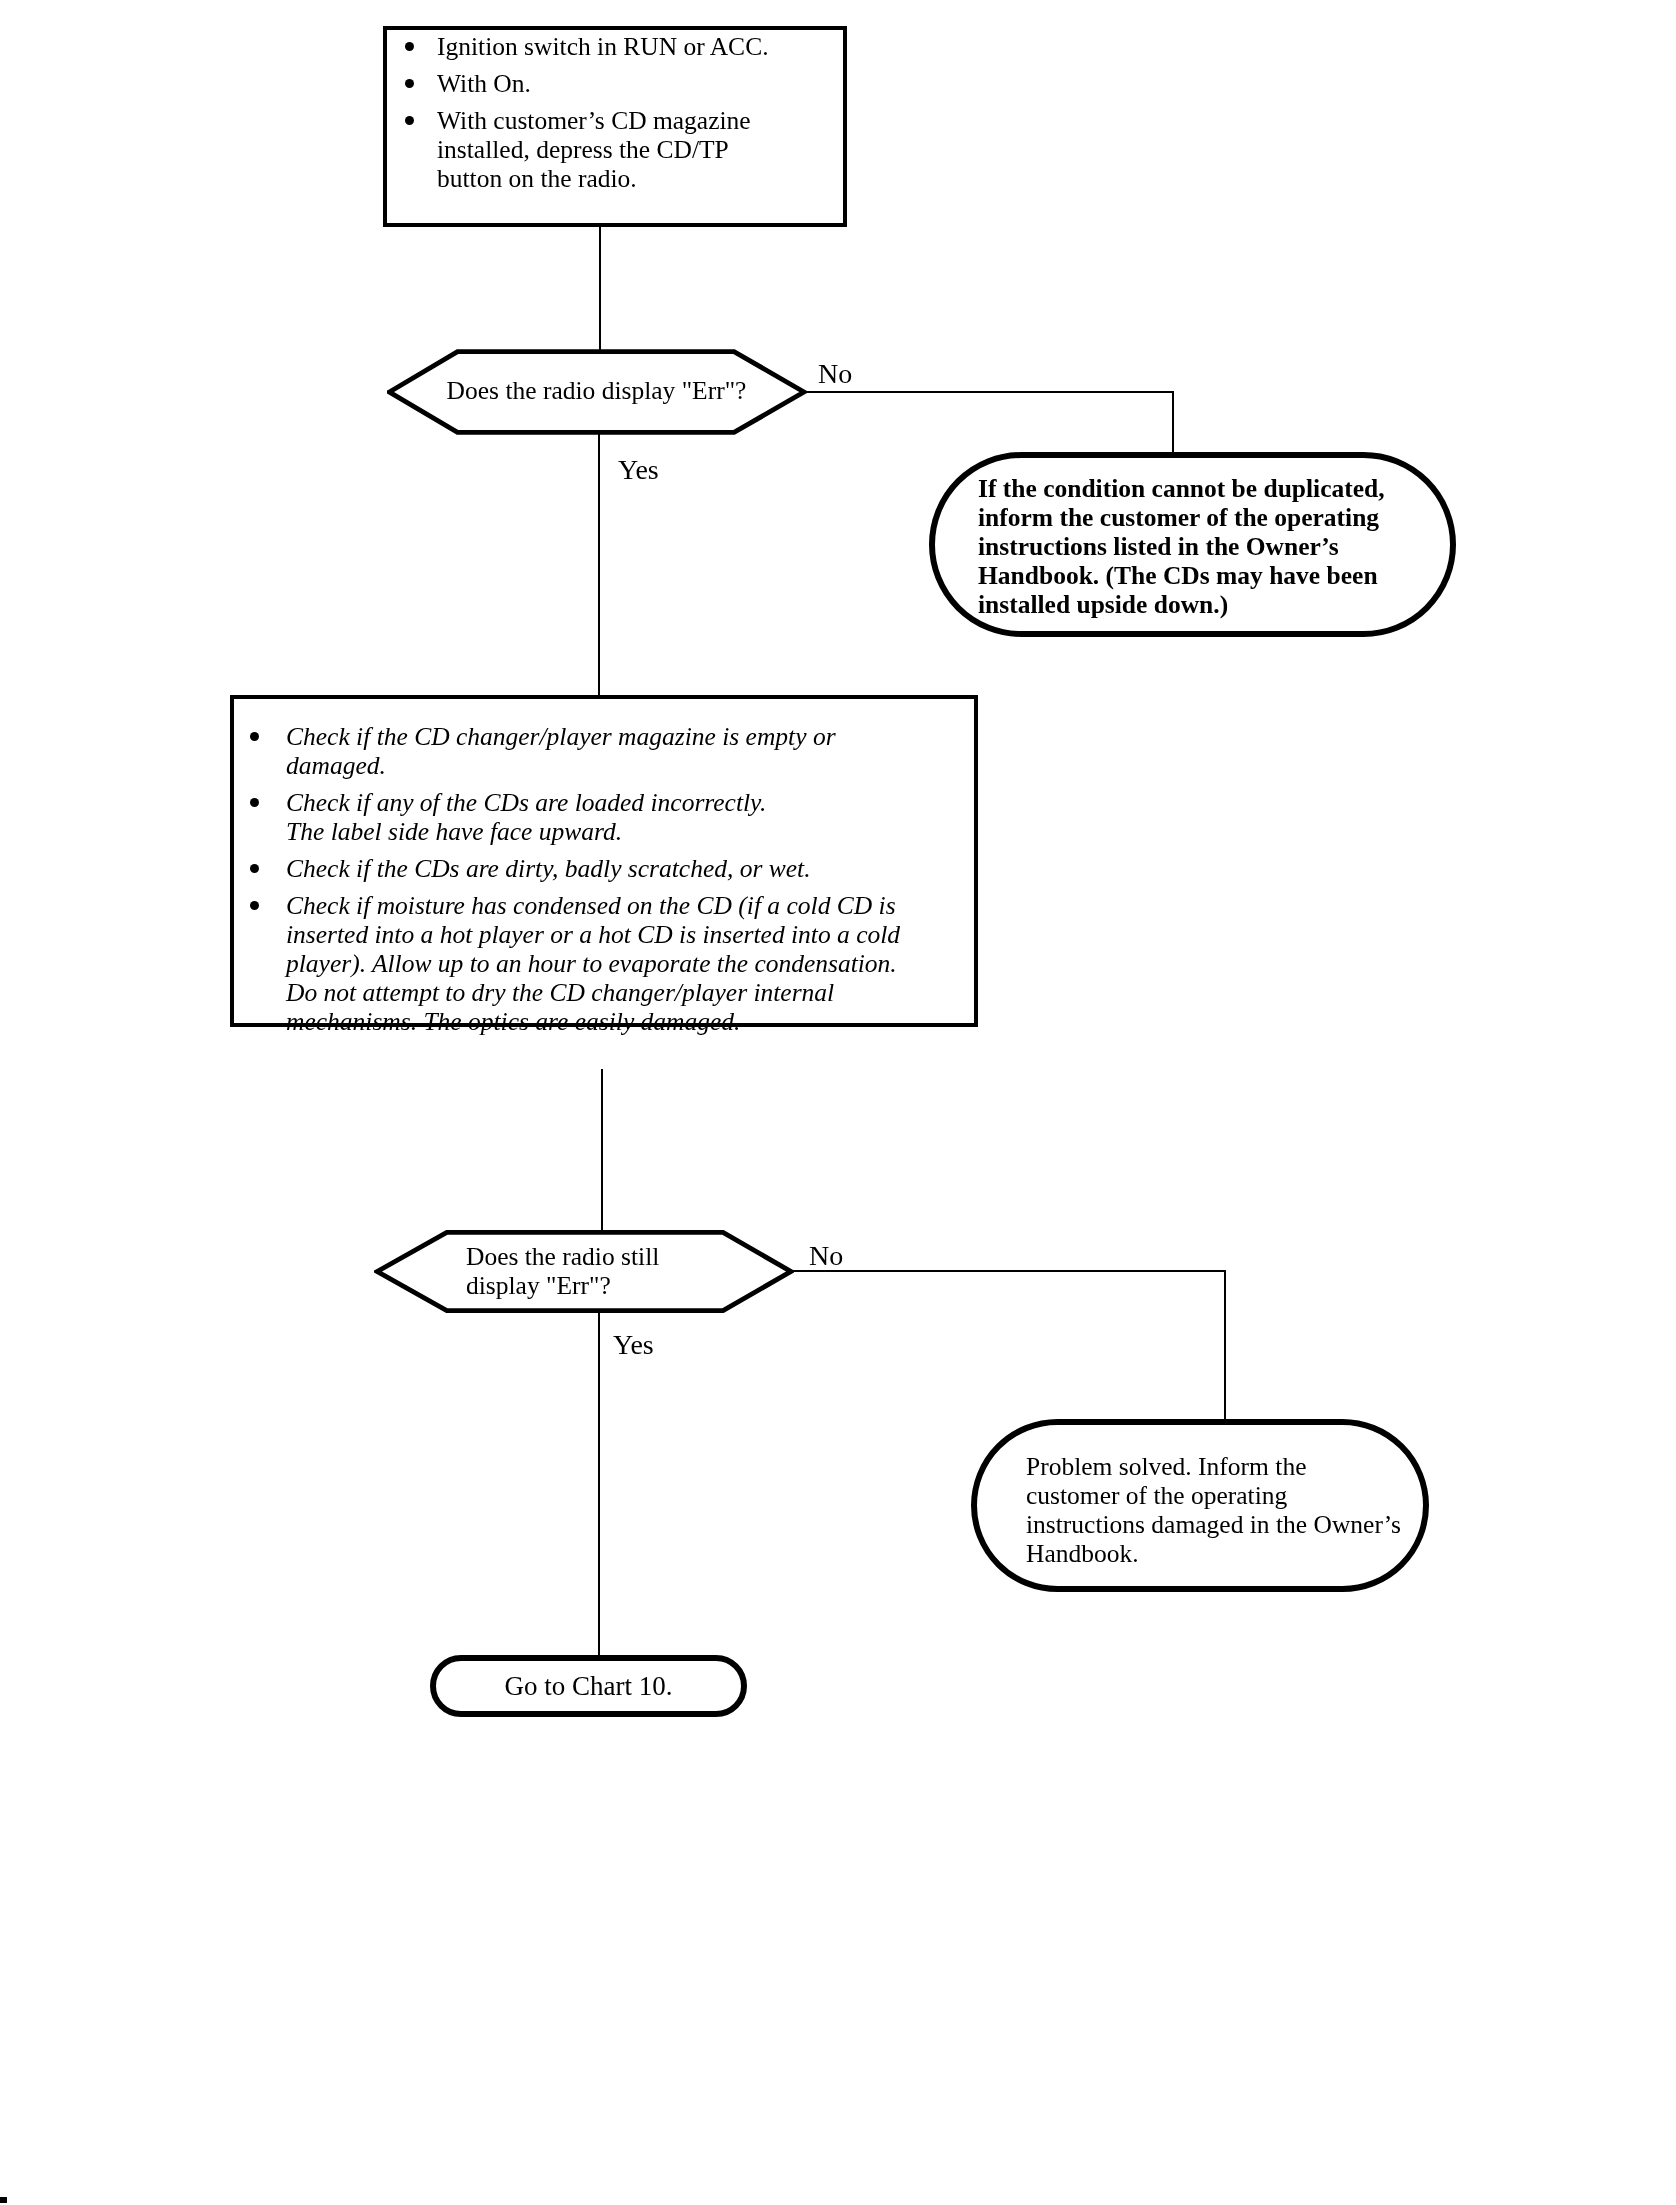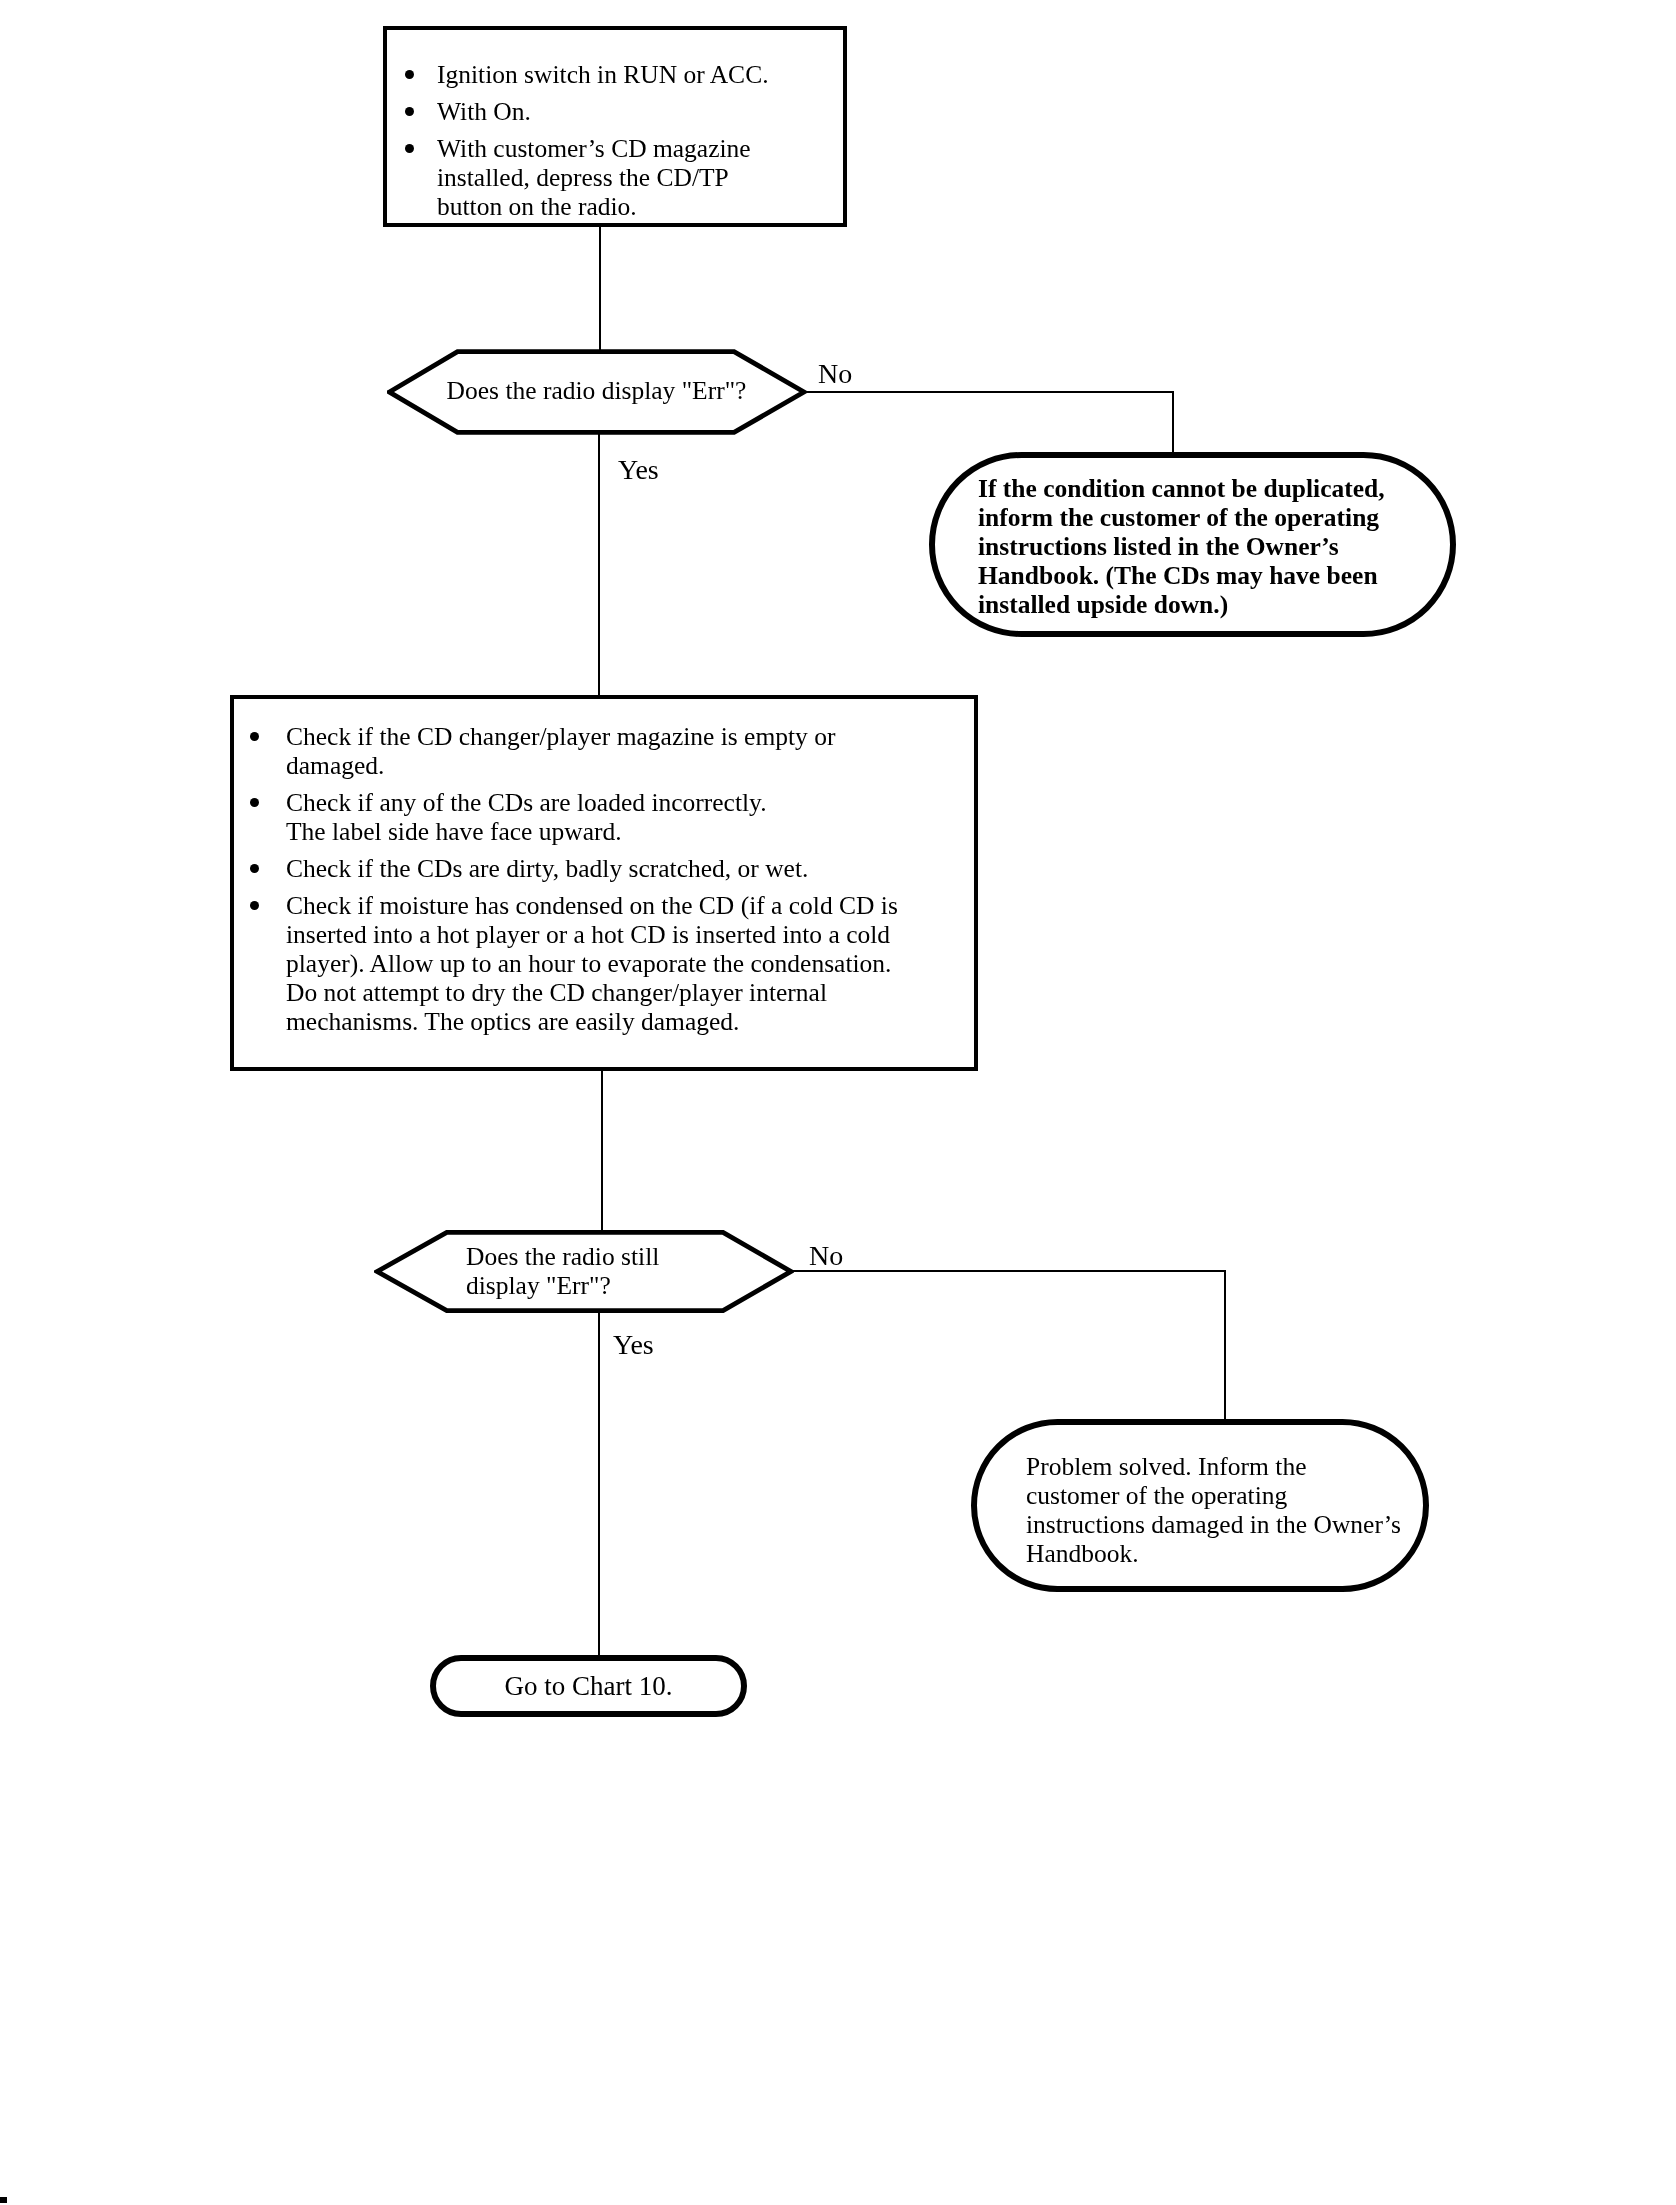--- a/index.html
+++ b/index.html
@@ -15,25 +15,25 @@
 
   
   .node { position:absolute; background:#fff; border:4.9px solid #000; }
   .text { font-size:25.5px; line-height:29px; white-space:pre; }
 
   ul.bullets { list-style:none; }
   li.bullet { position:relative; }
   .dot { position:absolute; display:block; width:9px; height:9px; border-radius:50%; background:#000; top:10.3px; }
 
   .start-box { left:383px; top:26px; width:464px; height:201px; }
-  .start-box ul { padding-top:30px; }
+  .start-box ul { padding-top:2px; }
   .start-box li { padding-left:50px; margin-bottom:8px; }
   .start-box .dot { left:18px; }
 
-  .check-box { left:230px; top:695px; width:748px; height:376px; }
+  .check-box { left:230px; top:695px; width:748px; height:332px;font-style:italic; }
   .check-box ul { padding-top:23px; }
   .check-box li { padding-left:52px; margin-bottom:8px; }
   .check-box .dot { left:16px; }
 
   
   .rounded { position:absolute; background:#fff; border:6px solid #000; display:flex; align-items:center; }
   .round1 { left:929px; top:452px; width:527px; height:185px; border-radius:100px; padding:3.6px 12px 0 43px;font-weight:bold; }
   .round2 { left:971px; top:1419px; width:458px; height:173px; border-radius:87px; padding:8.5px 12px 0 49px; }
 
   .terminal {

